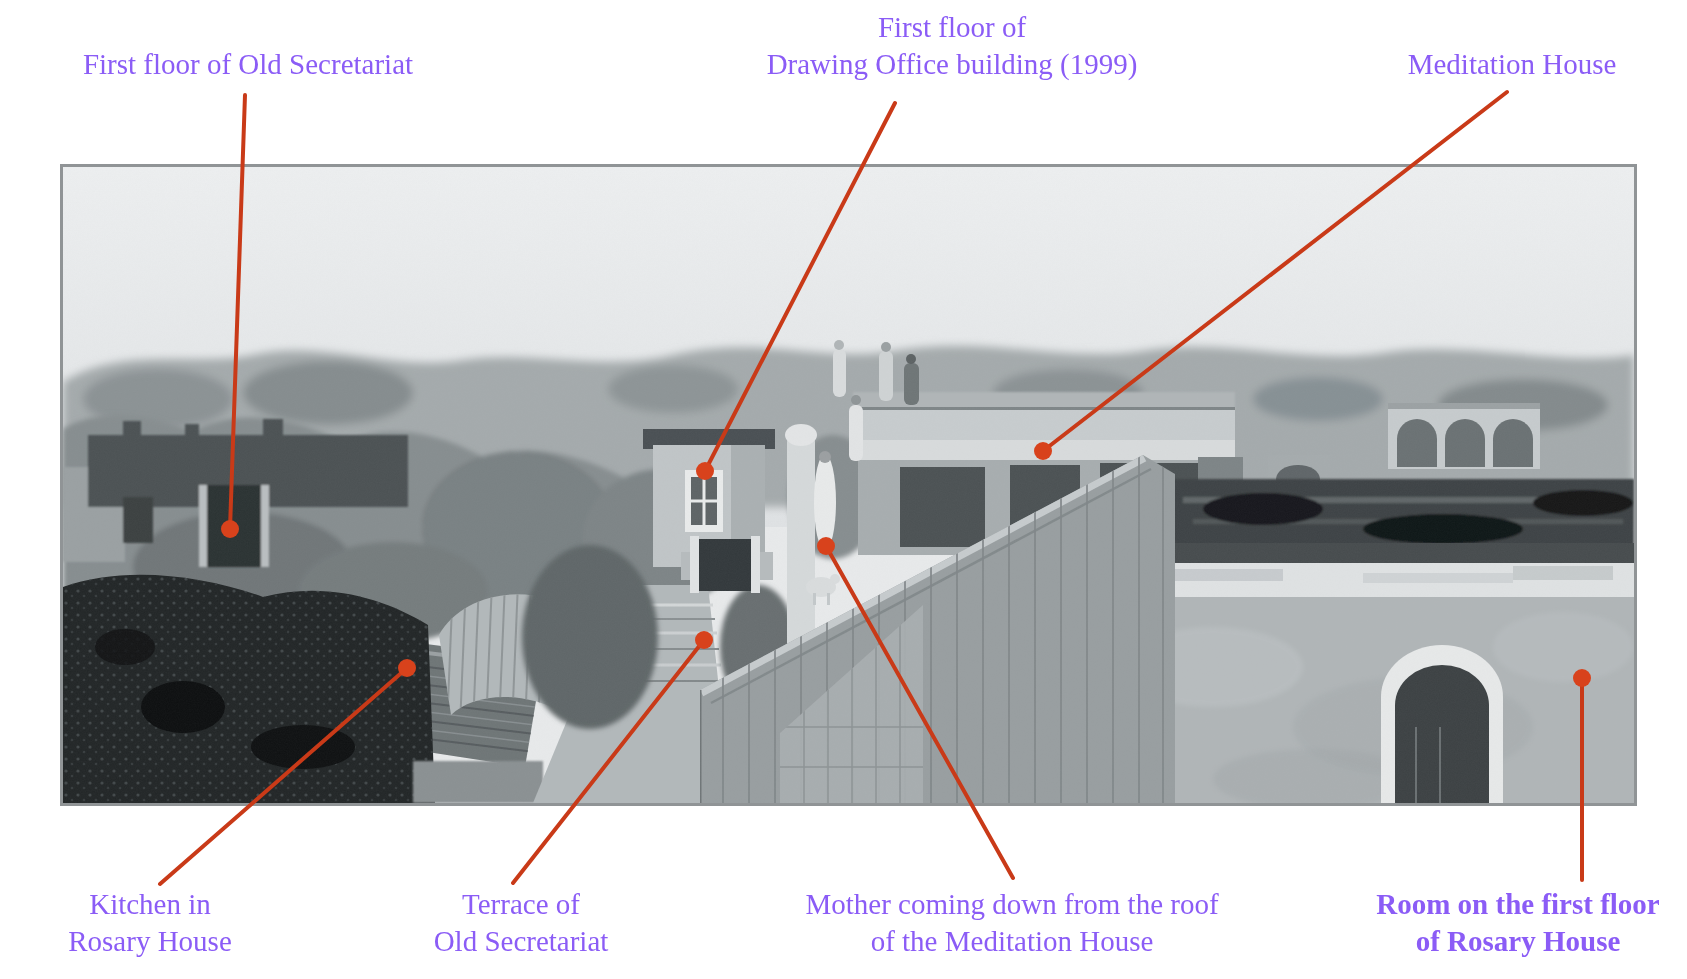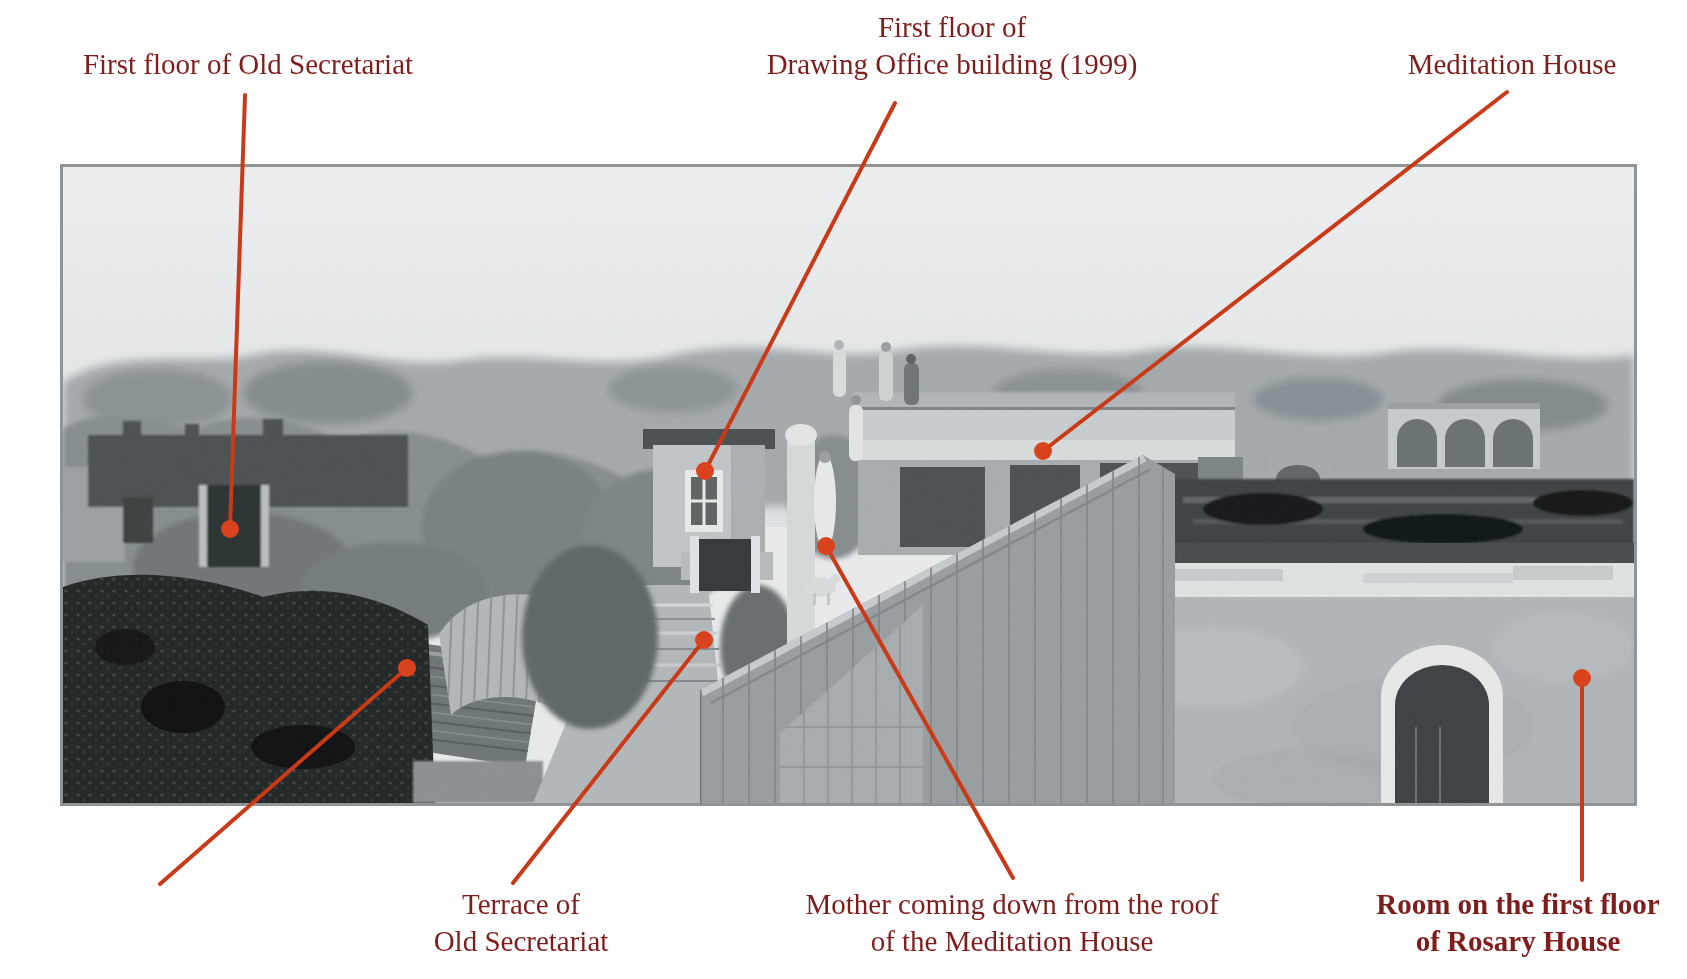--- a/index.html
+++ b/index.html
@@ -2,21 +2,21 @@
 <html><head>
 <meta charset="utf-8">
 <style>
   html,body{margin:0;padding:0;background:#ffffff;}
   .canvas{position:relative;width:1687px;height:979px;background:#ffffff;overflow:hidden;
           font-family:"Liberation Serif","DejaVu Serif",serif;}
   .photo-frame{position:absolute;left:60px;top:164px;width:1571px;height:636px;
                border:3px solid #909496;background:#e8eaeb;overflow:hidden;}
   .photo-frame svg{display:block;}
   .ann-label{position:absolute;transform:translateX(-50%);text-align:center;white-space:nowrap;
-             font-size:29px;line-height:37px;color:#7f1d1d;}
+             font-size:29px;line-height:37px;color:#8b5cf6;}
   .ann-label span{display:block;}
   #label-0{left:248px;top:46px;}
   #label-1{left:952px;top:9px;}
   #label-2{left:1512px;top:46px;text-align:right;}
   #label-3{left:150px;top:886px;}
   #label-4{left:521px;top:886px;}
   #label-5{left:1012px;top:886px;}
   #label-6{left:1518px;top:886px;font-weight:bold;}
   #overlay{position:absolute;left:0;top:0;width:1687px;height:979px;pointer-events:none;}
 </style>
@@ -305,20 +305,24 @@
       <span></span>
   </div>
   <div class="ann-label" id="label-1">
     <span>First floor of</span>
       <span>Drawing Office building (1999)</span>
   </div>
   <div class="ann-label" id="label-2">
     <span>Meditation House</span>
       <span></span>
   </div>
+  <div class="ann-label" id="label-3">
+    <span>Kitchen in</span>
+      <span>Rosary House</span>
+  </div>
   <div class="ann-label" id="label-5">
     <span>Mother coming down from the roof</span>
       <span>of the Meditation House</span>
   </div>
   <div class="ann-label" id="label-4">
     <span>Terrace of</span>
       <span>Old Secretariat</span>
   </div>
   <div class="ann-label" id="label-6">
     <span>Room on the first floor</span>

